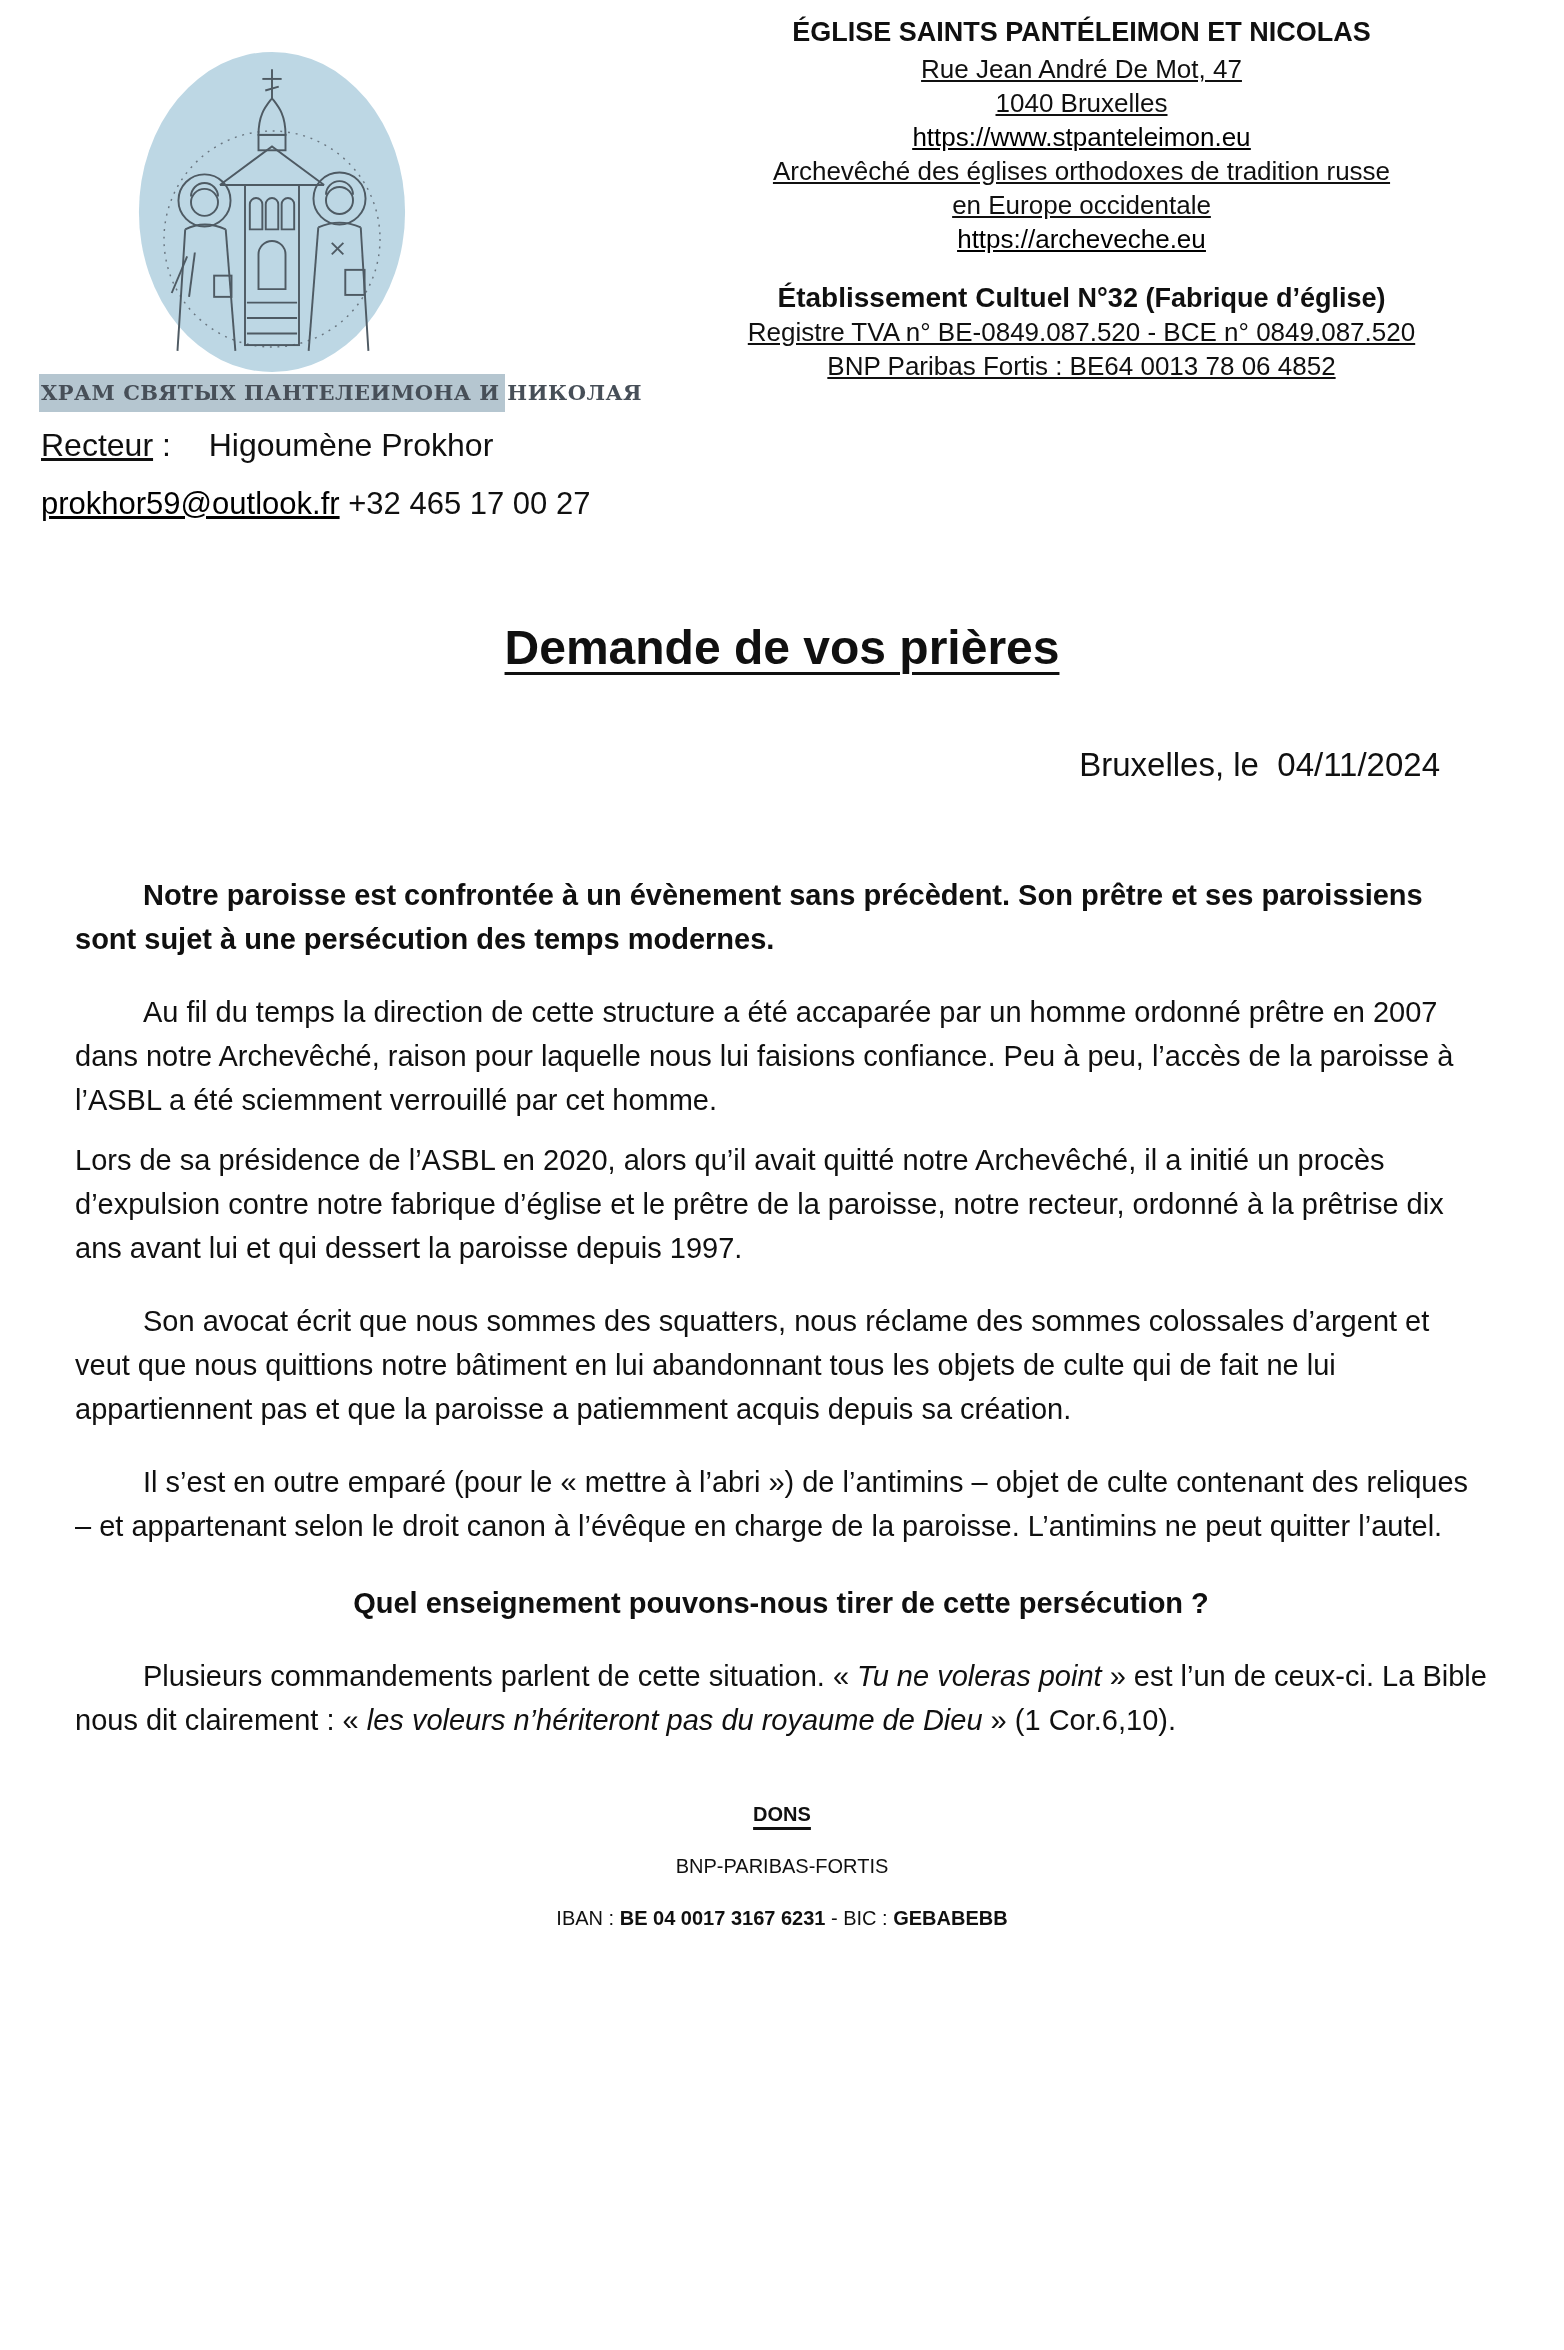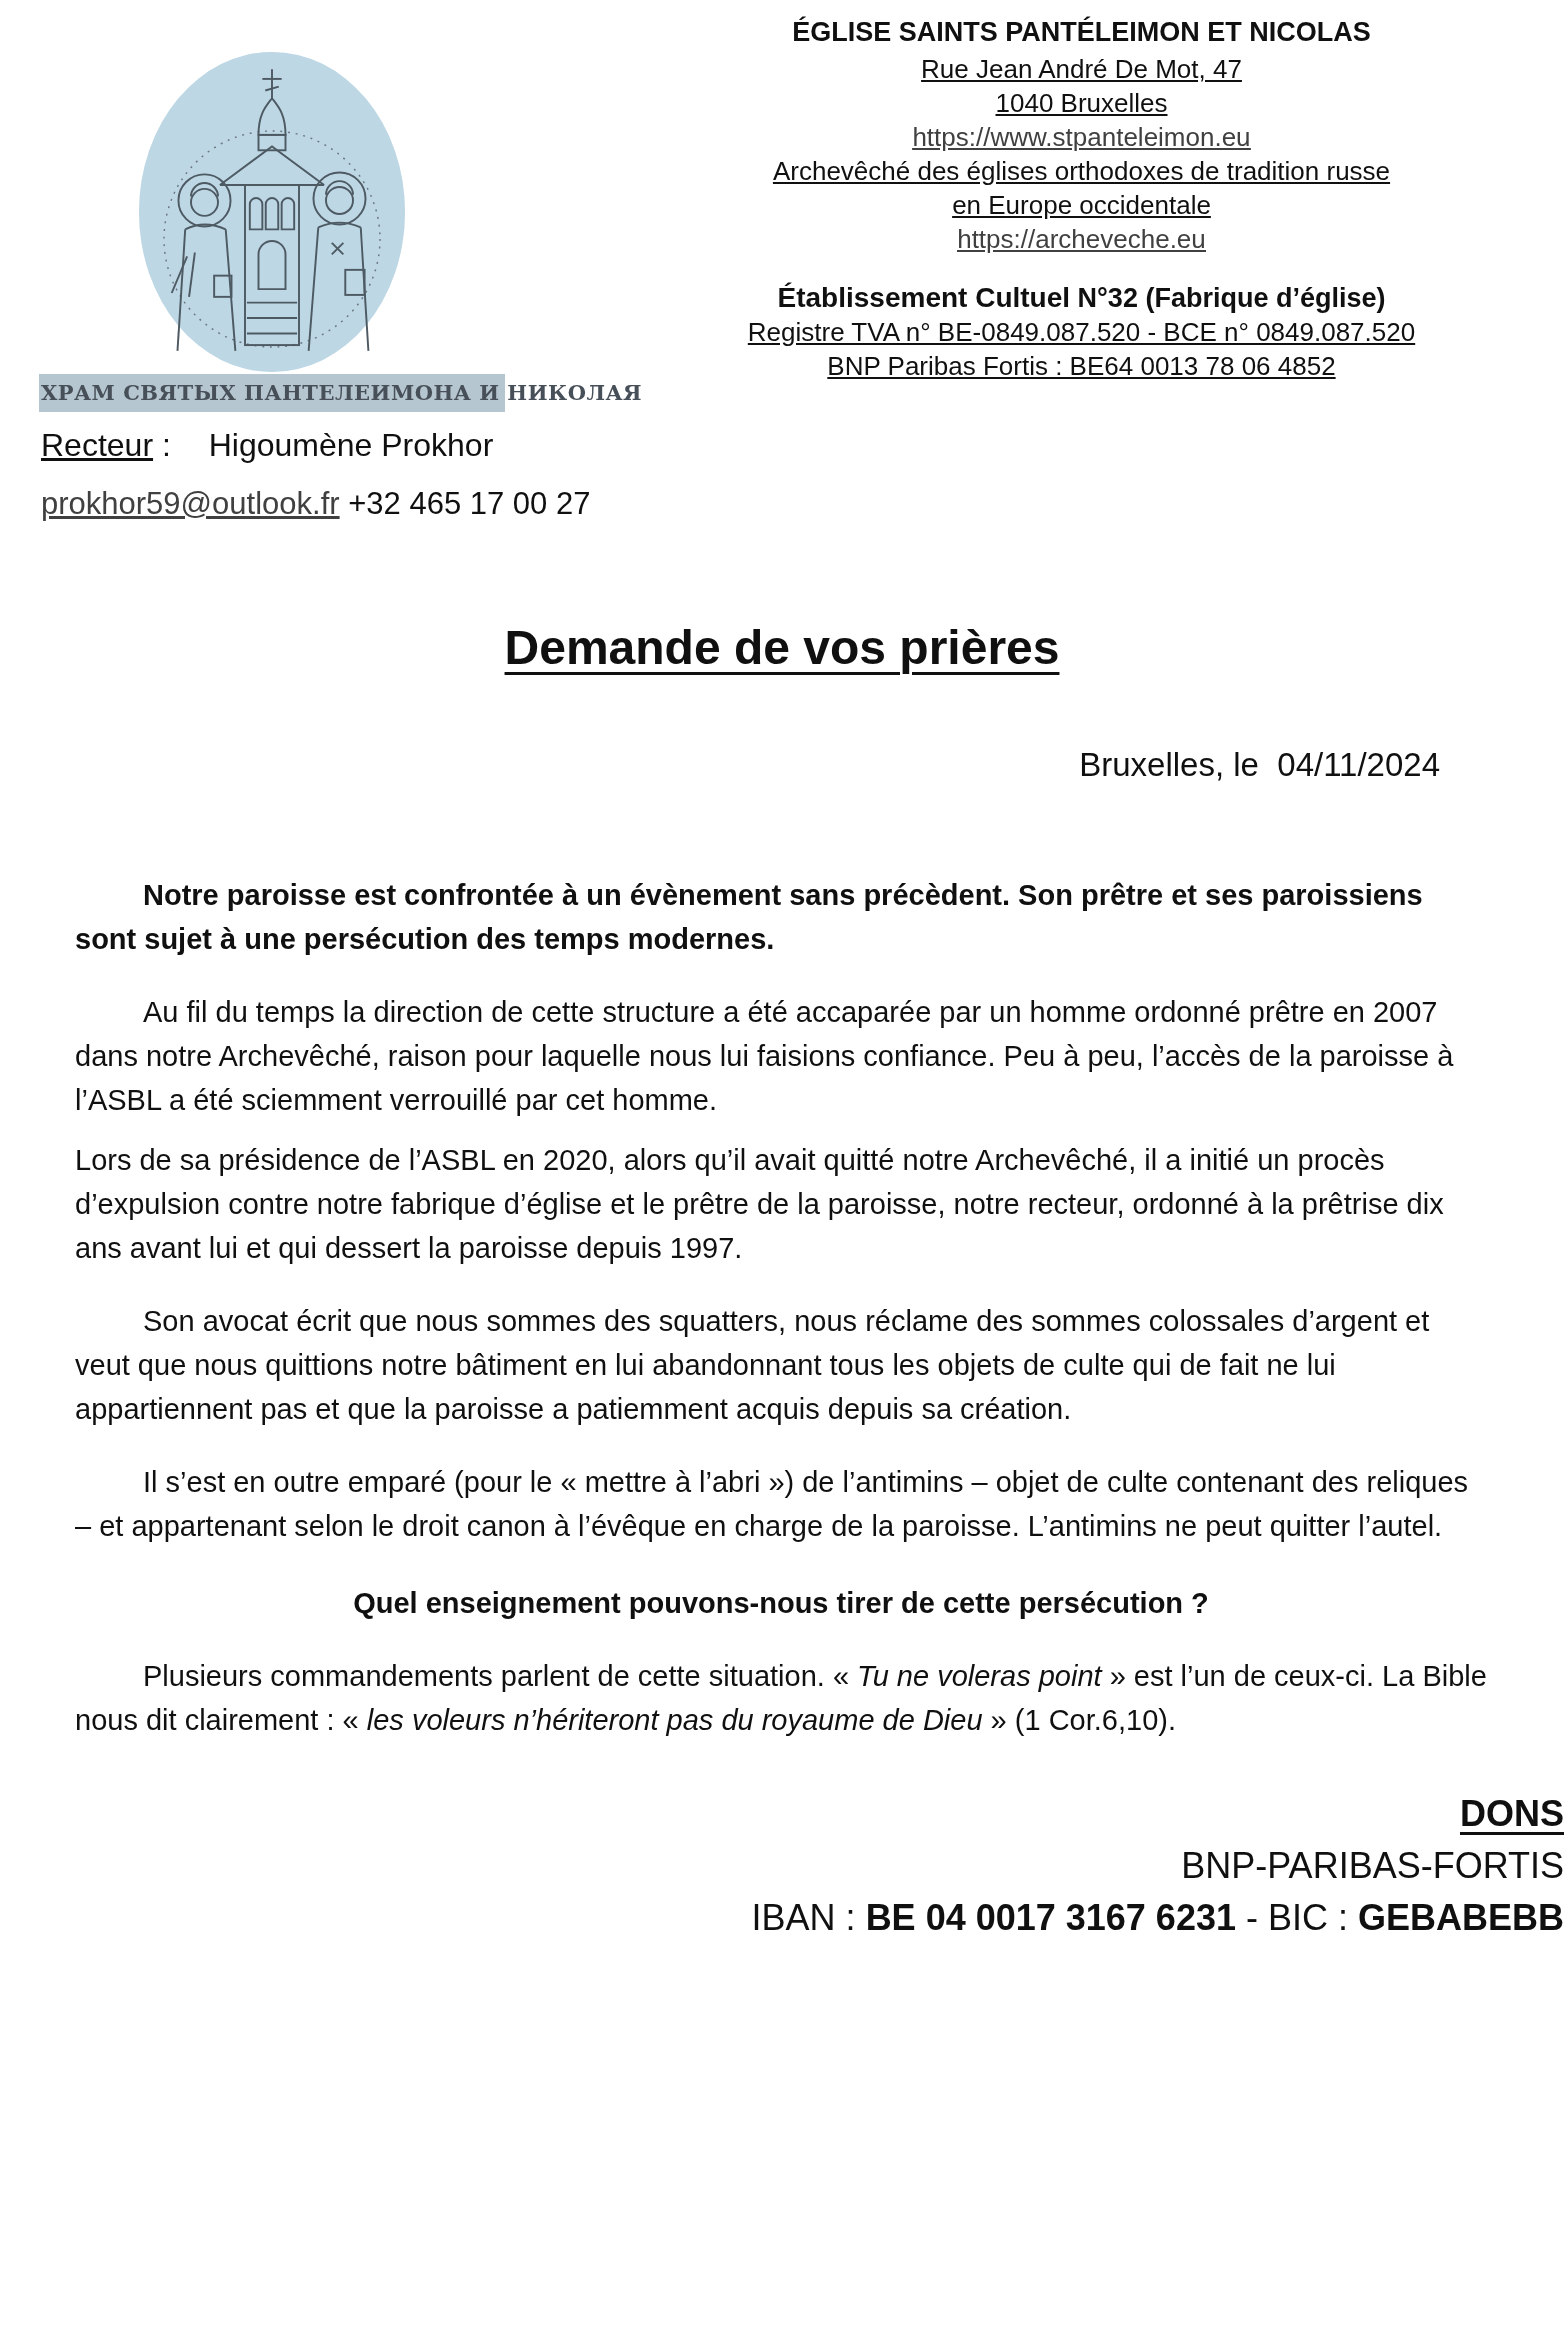--- a/index.html
+++ b/index.html
@@ -21,21 +21,21 @@
     background:#b5c6d0; color:#474f58;
     font-family:"DejaVu Serif", serif; font-weight:bold;
     font-size:21px; letter-spacing:0.5px; text-align:center;
     padding:5.8px 1.9px 6.8px; white-space:nowrap;
   }
   .rector-block { margin-left:41px; margin-top:15.4px; }
   .rector-line1 { font-size:32px; }
   .rector-label { text-decoration:underline; }
   .rector-name { margin-left:29px; }
   .rector-line2 { font-size:31px; margin-top:22px; }
-  a.link { color:#404040; text-decoration:underline; cursor:pointer; }
+  a.link { color:#000000; text-decoration:underline; cursor:pointer; }
   .rector-phone { color:#101010; }
 
   .right-col { flex:1; padding-top:15.4px; text-align:center; font-size:26px; line-height:34px; }
   .church-name { font-size:27px; font-weight:bold; margin-bottom:2.9px; }
   .hline { margin:0;text-decoration:underline; }
   .estab-line { margin-top:25px; font-weight:bold; font-size:28px; }
   .estab-detail { font-size:27px; }
 
   
   .title {
@@ -50,21 +50,21 @@
 
   .body-text { margin:89px 77px 0 75px; font-size:29px; line-height:44px; }
   .para { margin:0 0 29px 0; text-indent:68px; }
   .para.bold { font-weight:bold; }
   .para.joined { margin-bottom:16px; }
   .para.no-indent { text-indent:0; }
   .question { margin:33px 0 29px 0; text-align:center; font-weight:bold; text-indent:0; }
   .it { font-style:italic; }
 
   
-  .footer { margin-top:50px; text-align:right; font-size:36px; line-height:44px; }
+  .footer { margin-top:50px; text-align:center; font-size:20px; line-height:44px; }
   .dons { font-weight:bold; text-decoration:underline; text-underline-offset:5.8px; text-decoration-thickness:2.9px; }
   .bank-name { margin-top:7.7px; }
   .iban-line { margin-top:8px; }
   .b { font-weight:bold; }
 </style>
 </head>
 <body>
 
 <div class="page">
 

